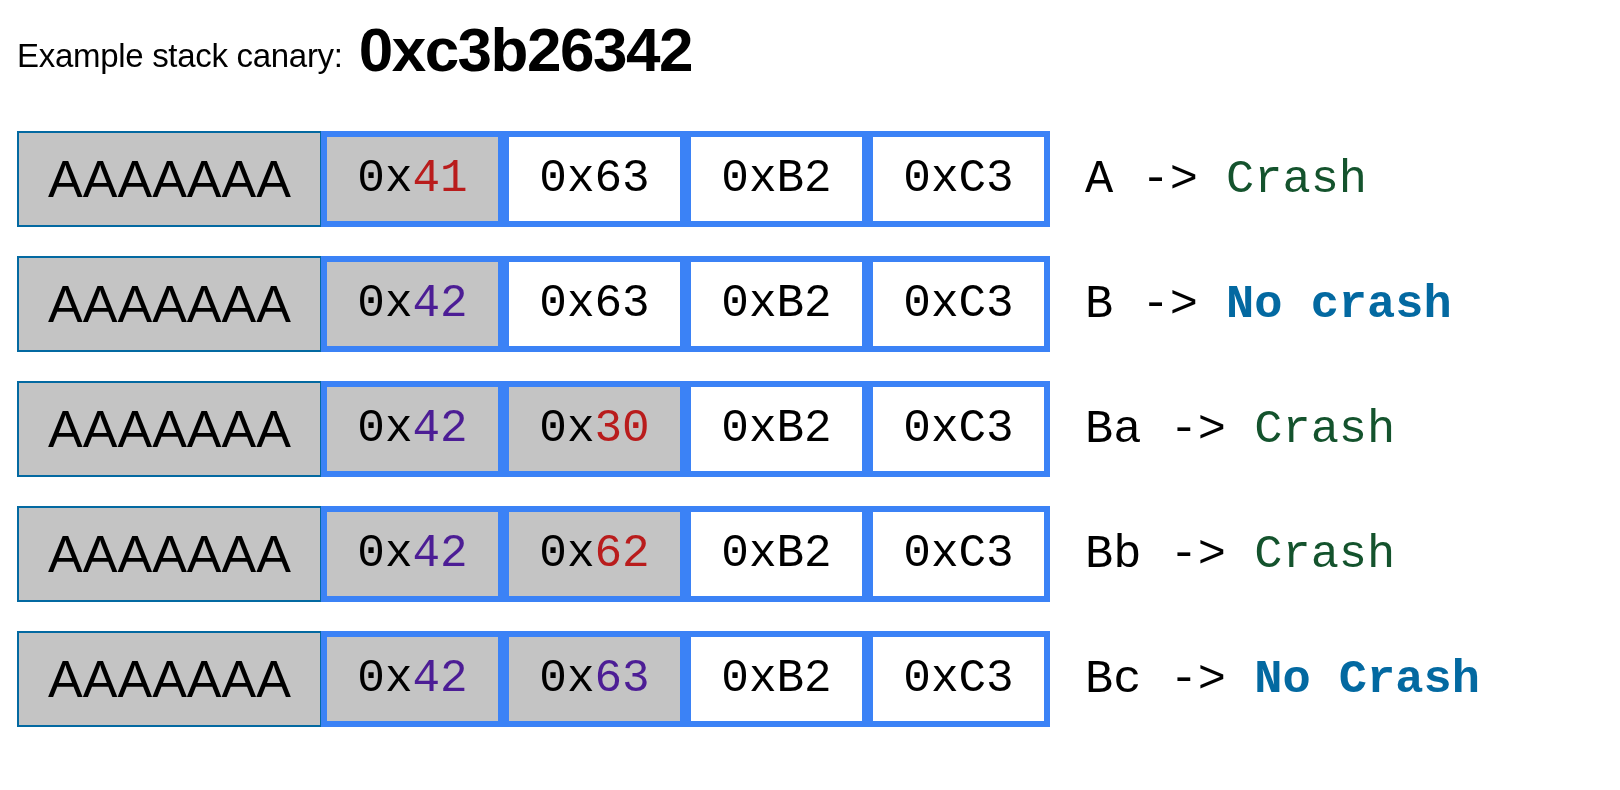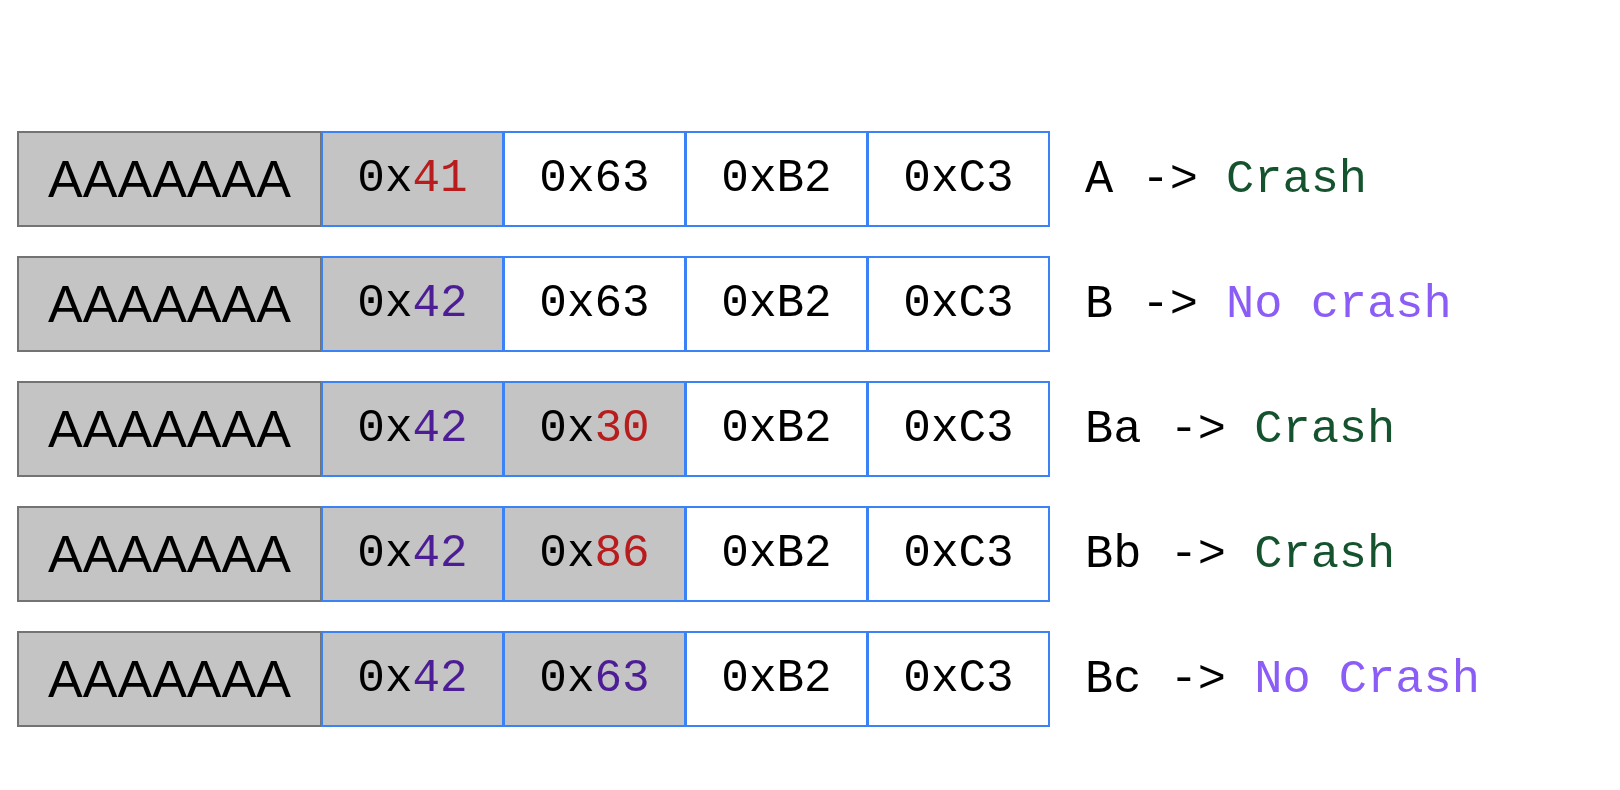--- a/index.html
+++ b/index.html
@@ -69,32 +69,32 @@
 
   .cell {
     box-sizing: border-box;
     display: flex;
     align-items: center;
     justify-content: center;
     height: 96px;
     font-family: "Liberation Mono", "DejaVu Sans Mono", monospace;
     font-size: 46px;
     color: #000000;
-    border: 2px solid #3b82f6;
+    border: 6px solid #3b82f6;
     margin-left: -1px;
     background: #ffffff;
     white-space: pre;
     line-height: 1;
   }
   .cell:first-child { margin-left: 0; }
 
   
   .cell.buffer {
     width: 305px;
-    border: 2px solid #737373;
+    border: 2px solid #0369a1;
     background: #c4c4c4;
     font-family: "Liberation Sans", sans-serif;
     font-size: 52px;
     letter-spacing: 0px;
     z-index: 3;
   }
   .cell.byte {
     width: 183px;
   }
   .cell.shaded {
@@ -113,26 +113,28 @@
     height: 96px;
     display: flex;
     align-items: center;
     font-family: "Liberation Mono", "DejaVu Sans Mono", monospace;
     font-size: 47px;
     color: #000000;
     white-space: pre;
     line-height: 1;
   }
   .annotation .result.crash    { color: #14532d; }
-  .annotation .result.nocrash  { color: #8b5cf6; }
+  .annotation .result.nocrash  { color: #0369a1; font-weight: bold; }
 </style>
 </head>
 <body>
 
 <div id="title-row">
+  <span id="title-label">Example stack canary:</span>
+  <span id="canary-value">0xc3b26342</span>
 </div>
 
 <div id="rows">
     <div class="row">
       <div class="cells">
         <div class="cell buffer shaded">AAAAAAA</div>
         <div class="cell byte shaded"><span>0x</span><span class="tok-red">41</span></div>
         <div class="cell byte"><span>0x</span><span>63</span></div>
         <div class="cell byte"><span>0x</span><span>B2</span></div>
         <div class="cell byte"><span>0x</span><span>C3</span></div>
@@ -156,21 +158,21 @@
         <div class="cell byte shaded"><span>0x</span><span class="tok-red">30</span></div>
         <div class="cell byte"><span>0x</span><span>B2</span></div>
         <div class="cell byte"><span>0x</span><span>C3</span></div>
       </div>
       <div class="annotation"><span>Ba</span><span> -&gt; </span><span class="result crash">Crash</span></div>
     </div>
     <div class="row">
       <div class="cells">
         <div class="cell buffer shaded">AAAAAAA</div>
         <div class="cell byte shaded"><span>0x</span><span class="tok-green">42</span></div>
-        <div class="cell byte shaded"><span>0x</span><span class="tok-red">86</span></div>
+        <div class="cell byte shaded"><span>0x</span><span class="tok-red">62</span></div>
         <div class="cell byte"><span>0x</span><span>B2</span></div>
         <div class="cell byte"><span>0x</span><span>C3</span></div>
       </div>
       <div class="annotation"><span>Bb</span><span> -&gt; </span><span class="result crash">Crash</span></div>
     </div>
     <div class="row">
       <div class="cells">
         <div class="cell buffer shaded">AAAAAAA</div>
         <div class="cell byte shaded"><span>0x</span><span class="tok-green">42</span></div>
         <div class="cell byte shaded"><span>0x</span><span class="tok-green">63</span></div>

